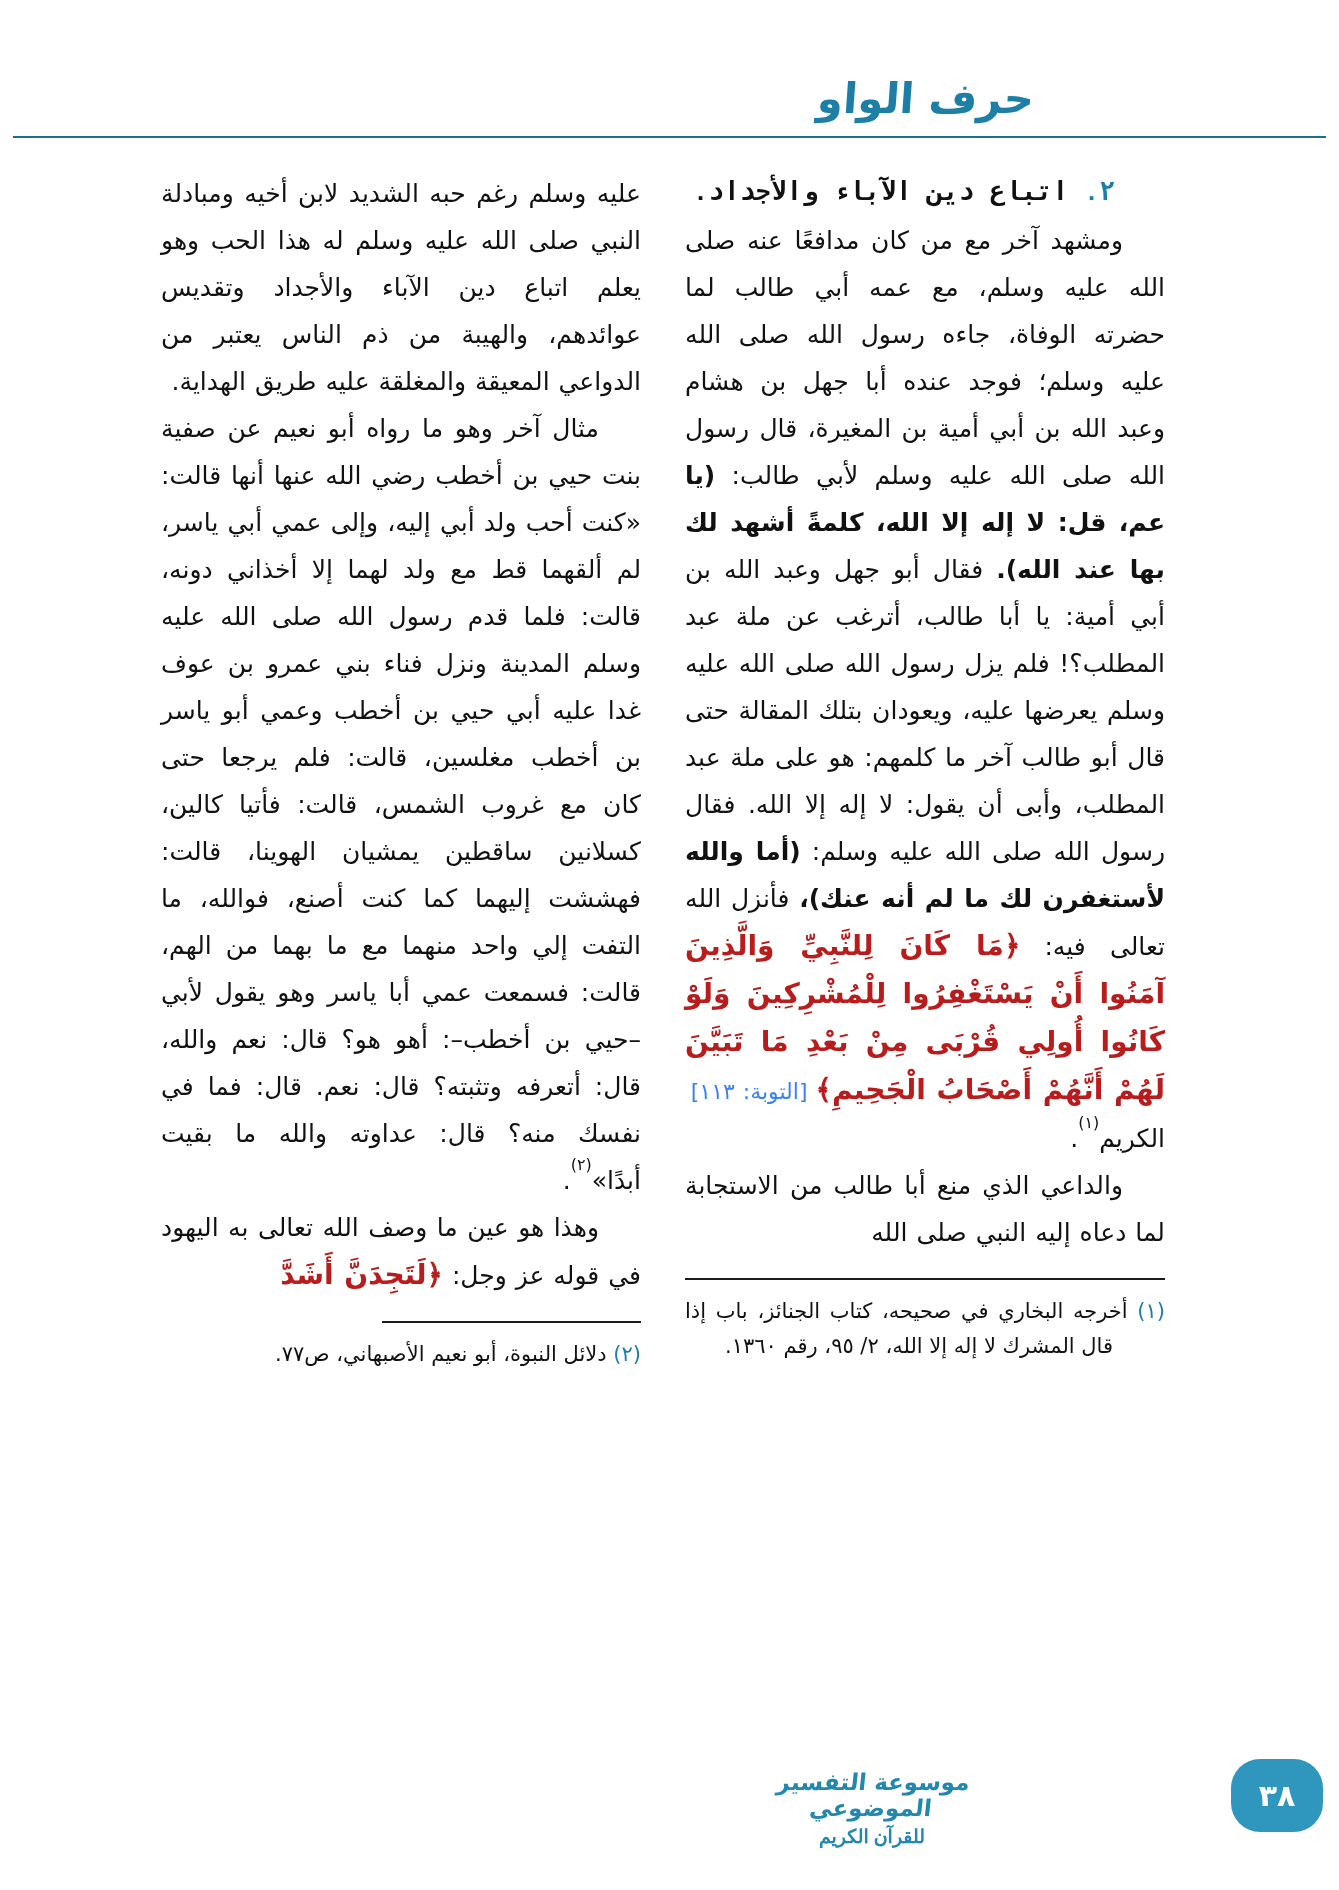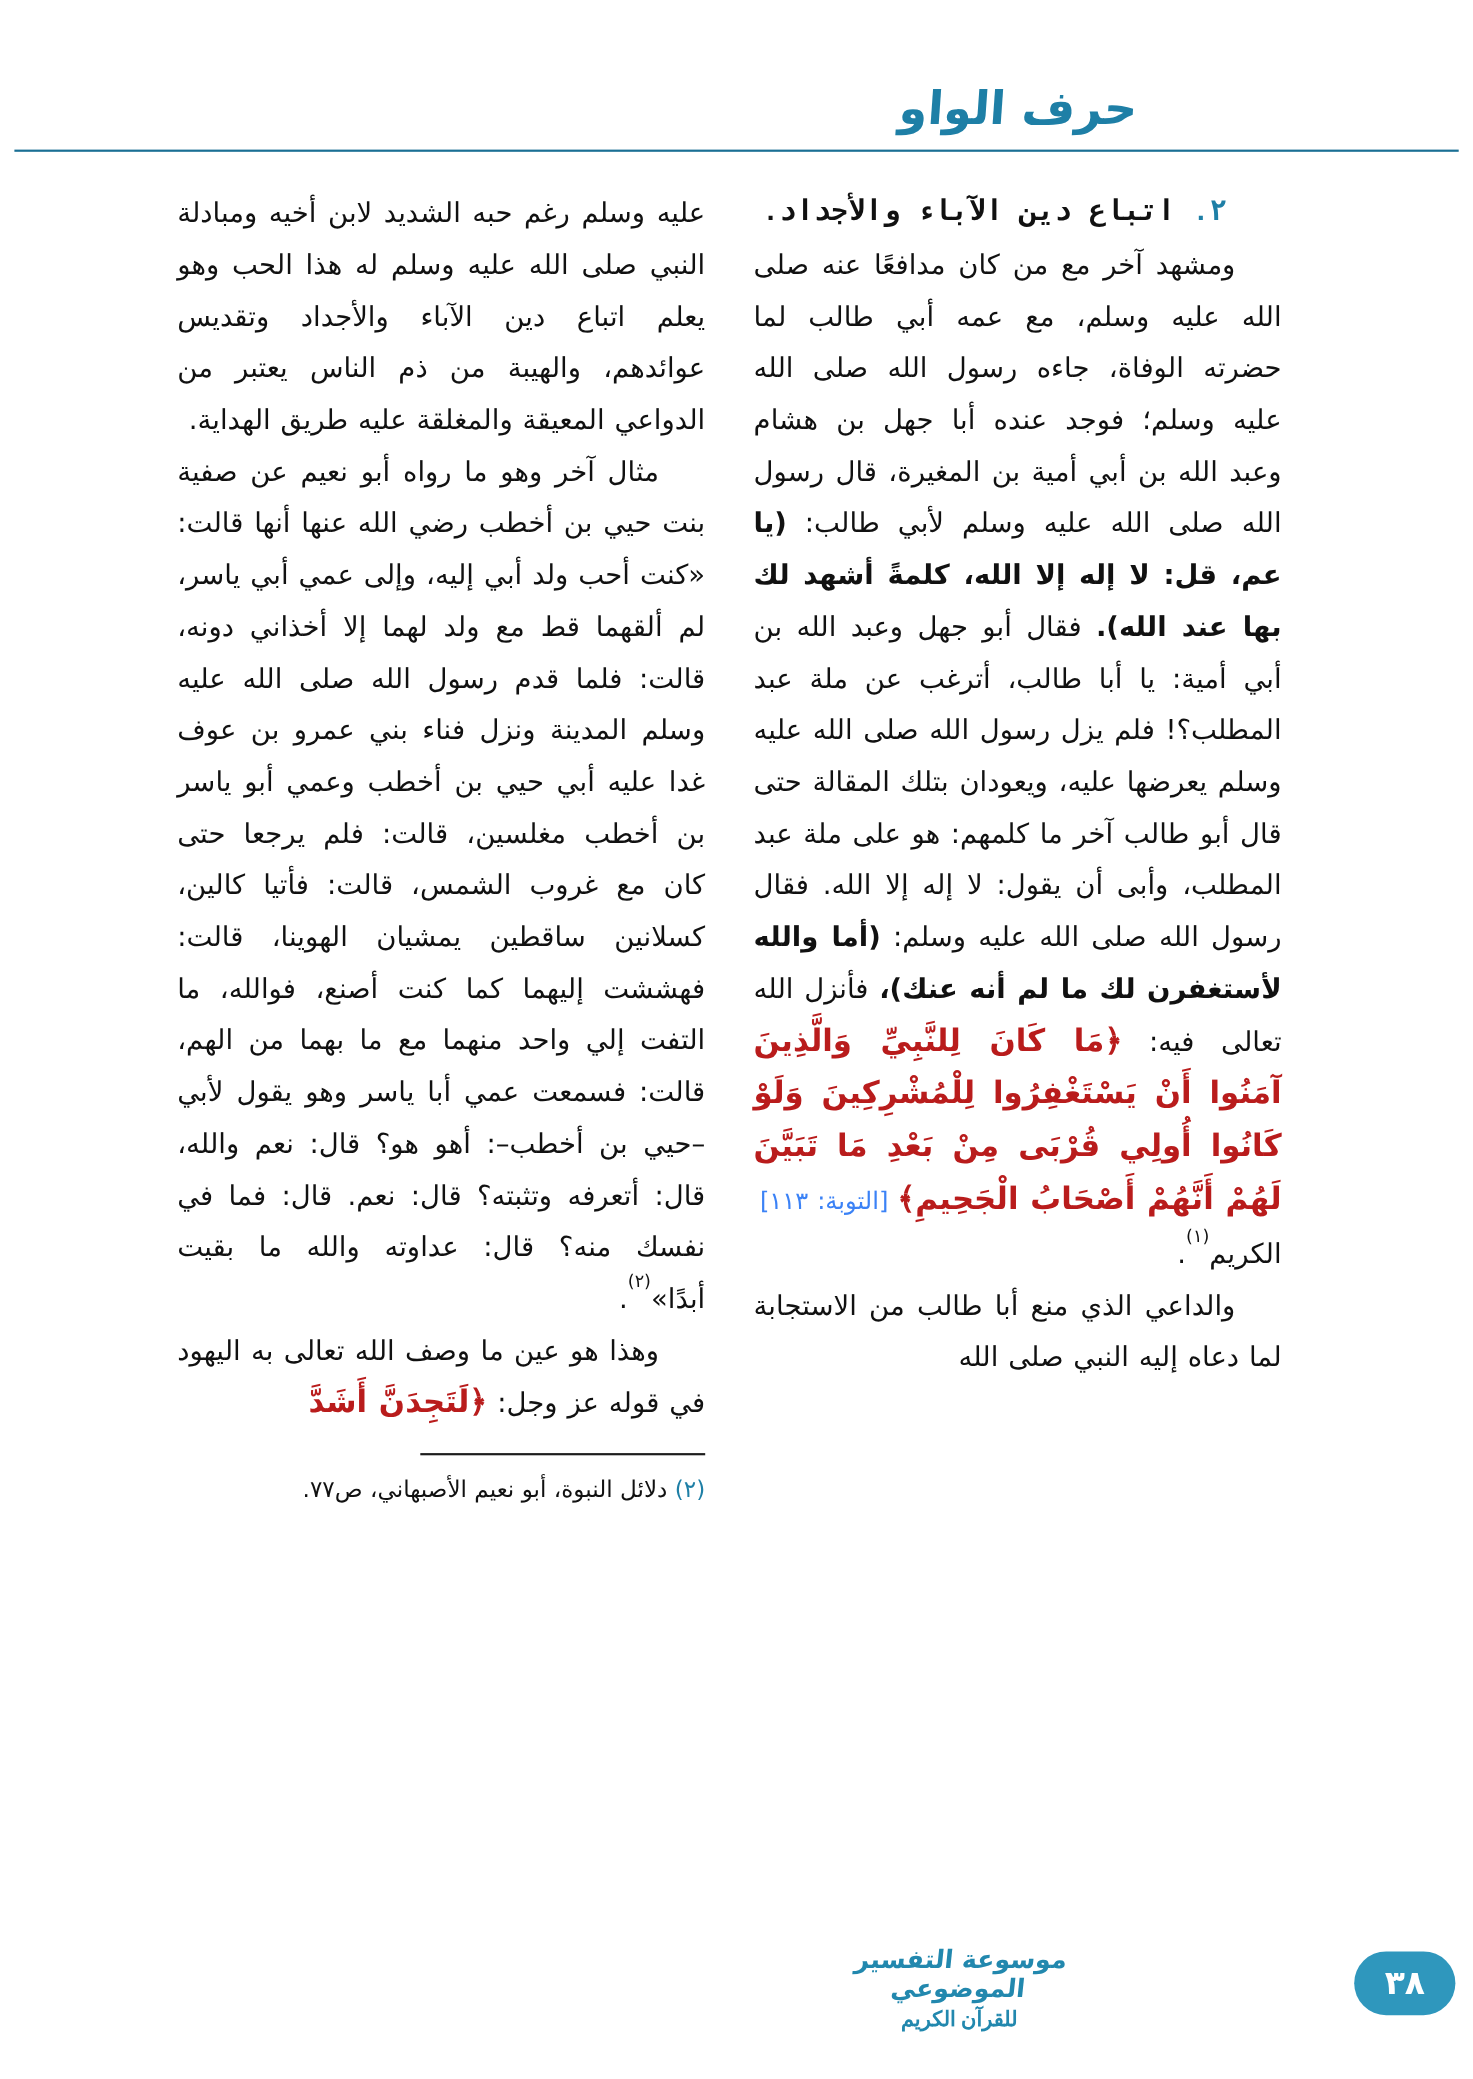--- a/index.html
+++ b/index.html
@@ -102,21 +102,21 @@
   }
   .footer-logo .l2 {
     font-size:19px; font-weight:bold;
     margin-top:4px;
     letter-spacing:1px;
     font-family:Liberation Serif, serif;
   }
   .pagenum-box {
     position:absolute;
     right:16px; bottom:58px;
-    width:92px; height:58px;
+    width:92px; height:73px;
     background:#2f97bd;
     border-radius:29px;
     display:flex; align-items:center; justify-content:center;
     color:#ffffff;
     font-size:30px;
     font-weight:bold;
   }
 </style>
 </head>
 <body>
@@ -133,20 +133,24 @@
     <section class="col">
 
       <h3 class="heading"><span class="num">٢.</span> <span>اتباع دين الآباء والأجداد.</span></h3>
 
       <p class="body-text indent"><span>ومشهد آخر مع من كان مدافعًا عنه صلى الله عليه وسلم، مع عمه أبي طالب لما حضرته الوفاة، جاءه رسول الله صلى الله عليه وسلم؛ فوجد عنده أبا جهل بن هشام وعبد الله بن أبي أمية بن المغيرة، قال رسول الله صلى الله عليه وسلم لأبي طالب: </span><span class="b">(يا عم، قل: لا إله إلا الله، كلمةً أشهد لك بها عند الله).</span><span> فقال أبو جهل وعبد الله بن أبي أمية: يا أبا طالب، أترغب عن ملة عبد المطلب؟! فلم يزل رسول الله صلى الله عليه وسلم يعرضها عليه، ويعودان بتلك المقالة حتى قال أبو طالب آخر ما كلمهم: هو على ملة عبد المطلب، وأبى أن يقول: لا إله إلا الله. فقال رسول الله صلى الله عليه وسلم: </span><span class="b">(أما والله لأستغفرن لك ما لم أنه عنك)،</span><span> فأنزل الله تعالى فيه: </span><span class="quran">﴿مَا كَانَ لِلنَّبِيِّ وَالَّذِينَ آمَنُوا أَنْ يَسْتَغْفِرُوا لِلْمُشْرِكِينَ وَلَوْ كَانُوا أُولِي قُرْبَى مِنْ بَعْدِ مَا تَبَيَّنَ لَهُمْ أَنَّهُمْ أَصْحَابُ الْجَحِيمِ﴾</span><span class="vref"> [التوبة: ١١٣]</span></p>
 
       <p class="body-text"><span>الكريم</span><sup class="fnref">(١)</sup><span>.</span></p>
 
       <p class="body-text indent"><span>والداعي الذي منع أبا طالب من الاستجابة لما دعاه إليه النبي صلى الله</span></p>
 
+      <div class="fn-block">
+        <div class="fn-sep full"></div>
+        <div class="fn-item"><span class="fn-num">(١)</span> <span>أخرجه البخاري في صحيحه، كتاب الجنائز، باب إذا قال المشرك لا إله إلا الله، ٢/ ٩٥، رقم ١٣٦٠.</span></div>
+      </div>
     </section>
 
     <section class="col">
       <p class="body-text"><span>عليه وسلم رغم حبه الشديد لابن أخيه ومبادلة النبي صلى الله عليه وسلم له هذا الحب وهو يعلم اتباع دين الآباء والأجداد وتقديس عوائدهم، والهيبة من ذم الناس يعتبر من الدواعي المعيقة والمغلقة عليه طريق الهداية.</span></p>
 
 
       <p class="body-text indent"><span>مثال آخر وهو ما رواه أبو نعيم عن صفية بنت حيي بن أخطب رضي الله عنها أنها قالت: «كنت أحب ولد أبي إليه، وإلى عمي أبي ياسر، لم ألقهما قط مع ولد لهما إلا أخذاني دونه، قالت: فلما قدم رسول الله صلى الله عليه وسلم المدينة ونزل فناء بني عمرو بن عوف غدا عليه أبي حيي بن أخطب وعمي أبو ياسر بن أخطب مغلسين، قالت: فلم يرجعا حتى كان مع غروب الشمس، قالت: فأتيا كالين، كسلانين ساقطين يمشيان الهوينا، قالت: فهششت إليهما كما كنت أصنع، فوالله، ما التفت إلي واحد منهما مع ما بهما من الهم، قالت: فسمعت عمي أبا ياسر وهو يقول لأبي –حيي بن أخطب–: أهو هو؟ قال: نعم والله، قال: أتعرفه وتثبته؟ قال: نعم. قال: فما في نفسك منه؟ قال: عداوته والله ما بقيت أبدًا»</span><sup class="fnref">(٢)</sup><span>.</span></p>
 
       <p class="body-text indent"><span>وهذا هو عين ما وصف الله تعالى به اليهود في قوله عز وجل: </span><span class="quran">﴿لَتَجِدَنَّ أَشَدَّ</span></p>
 

